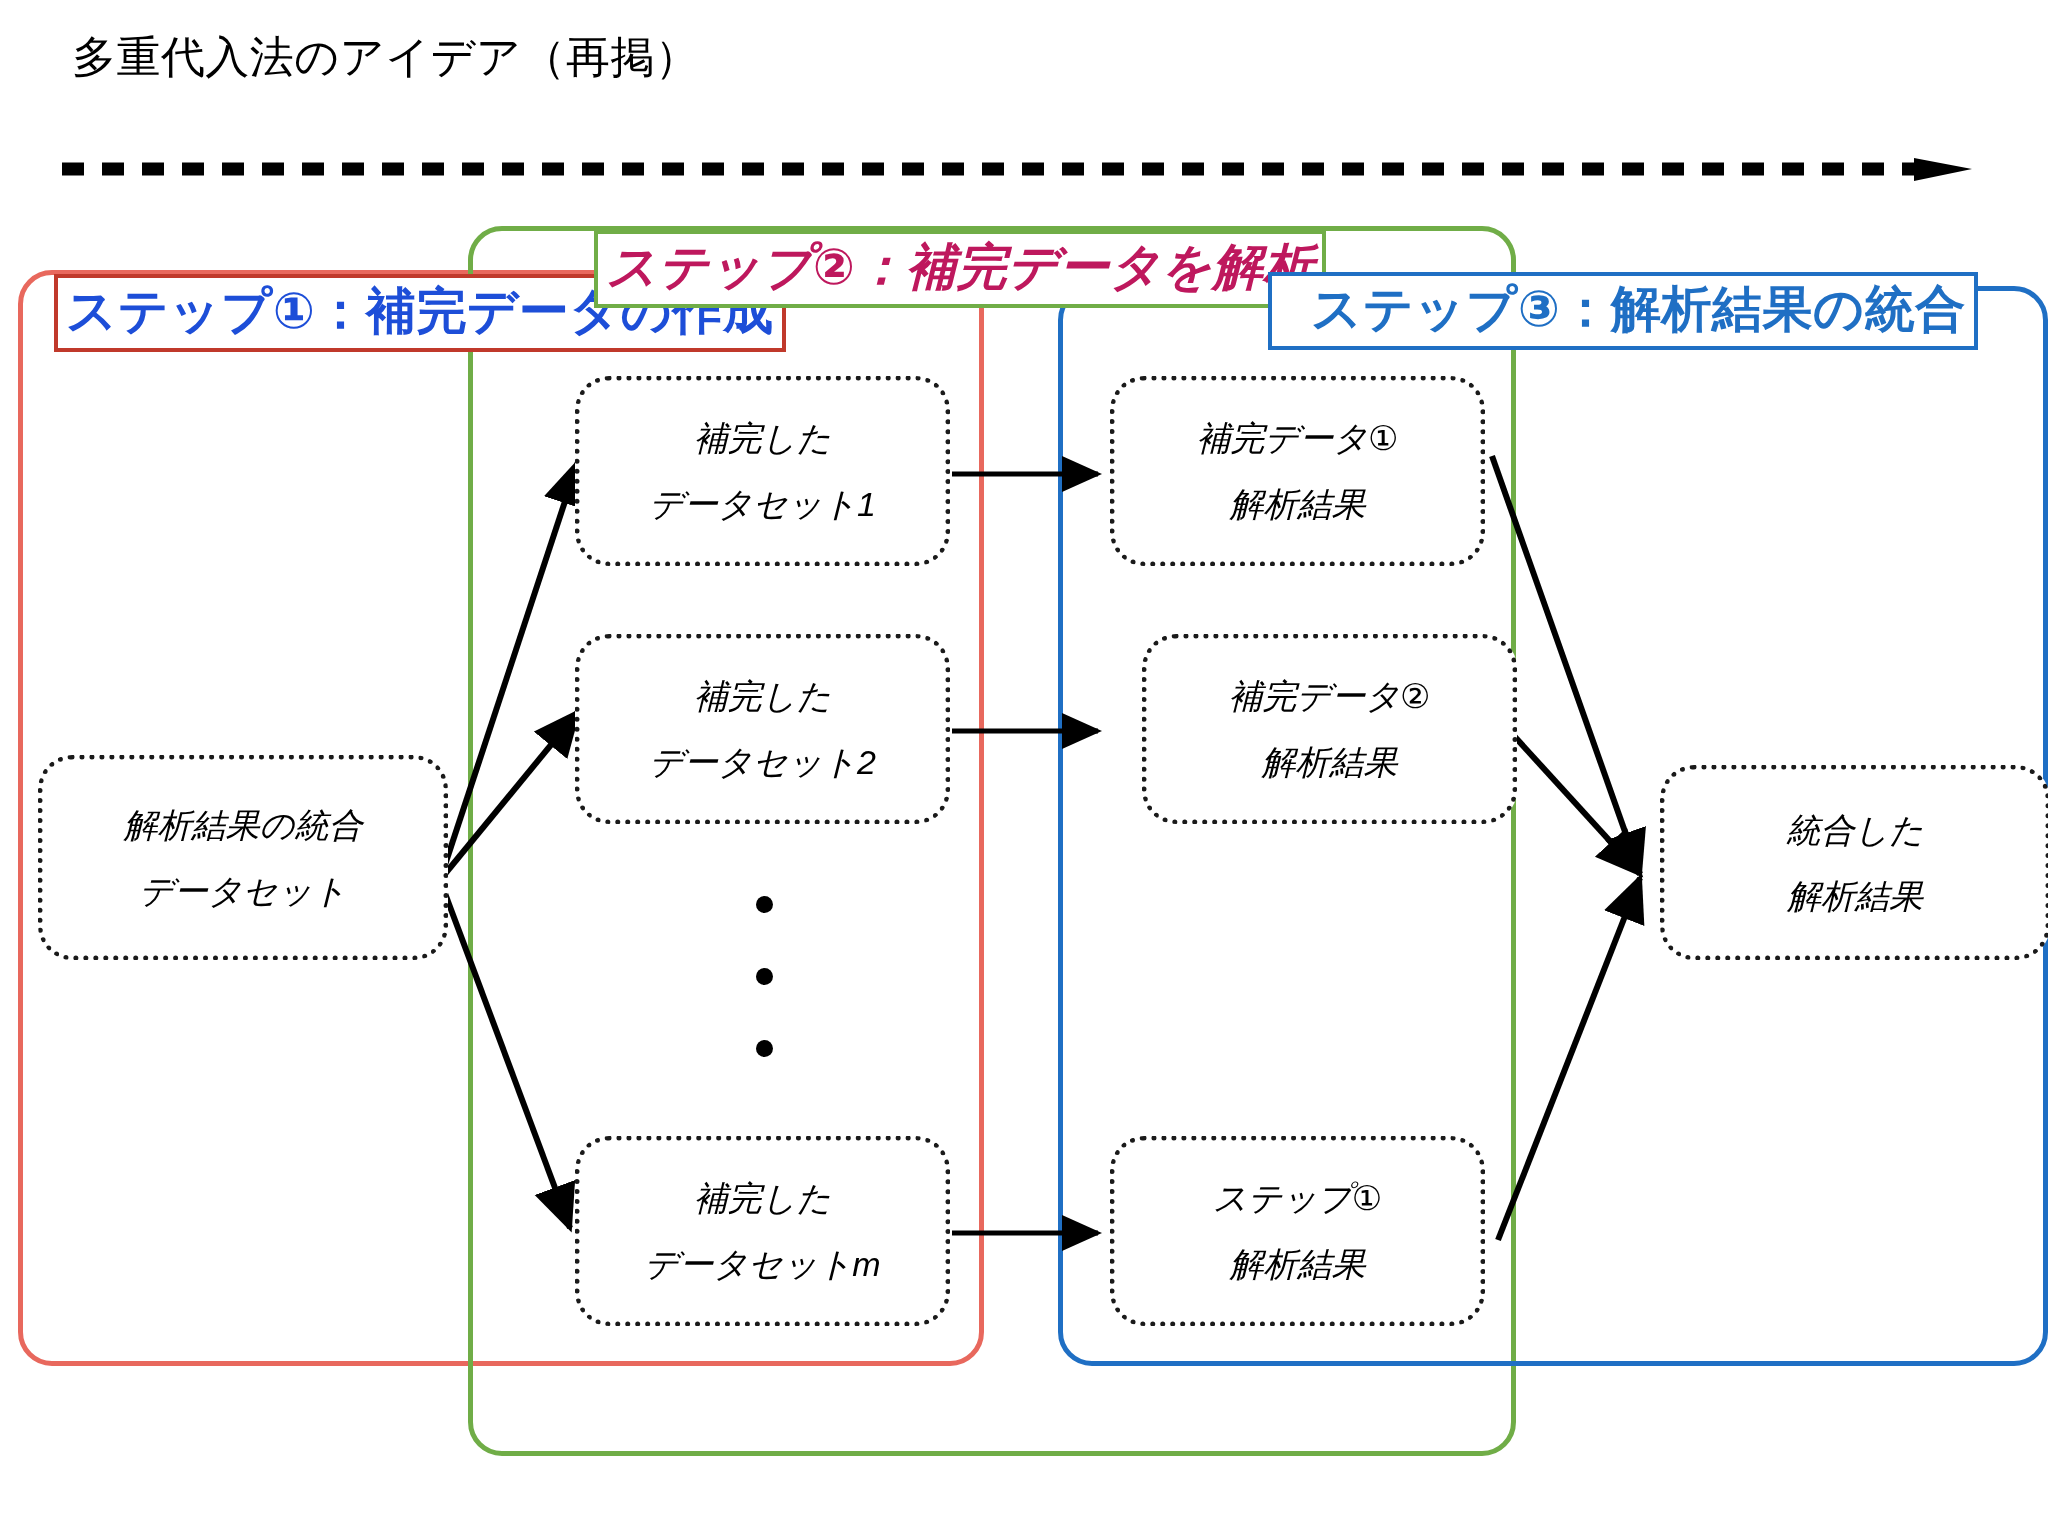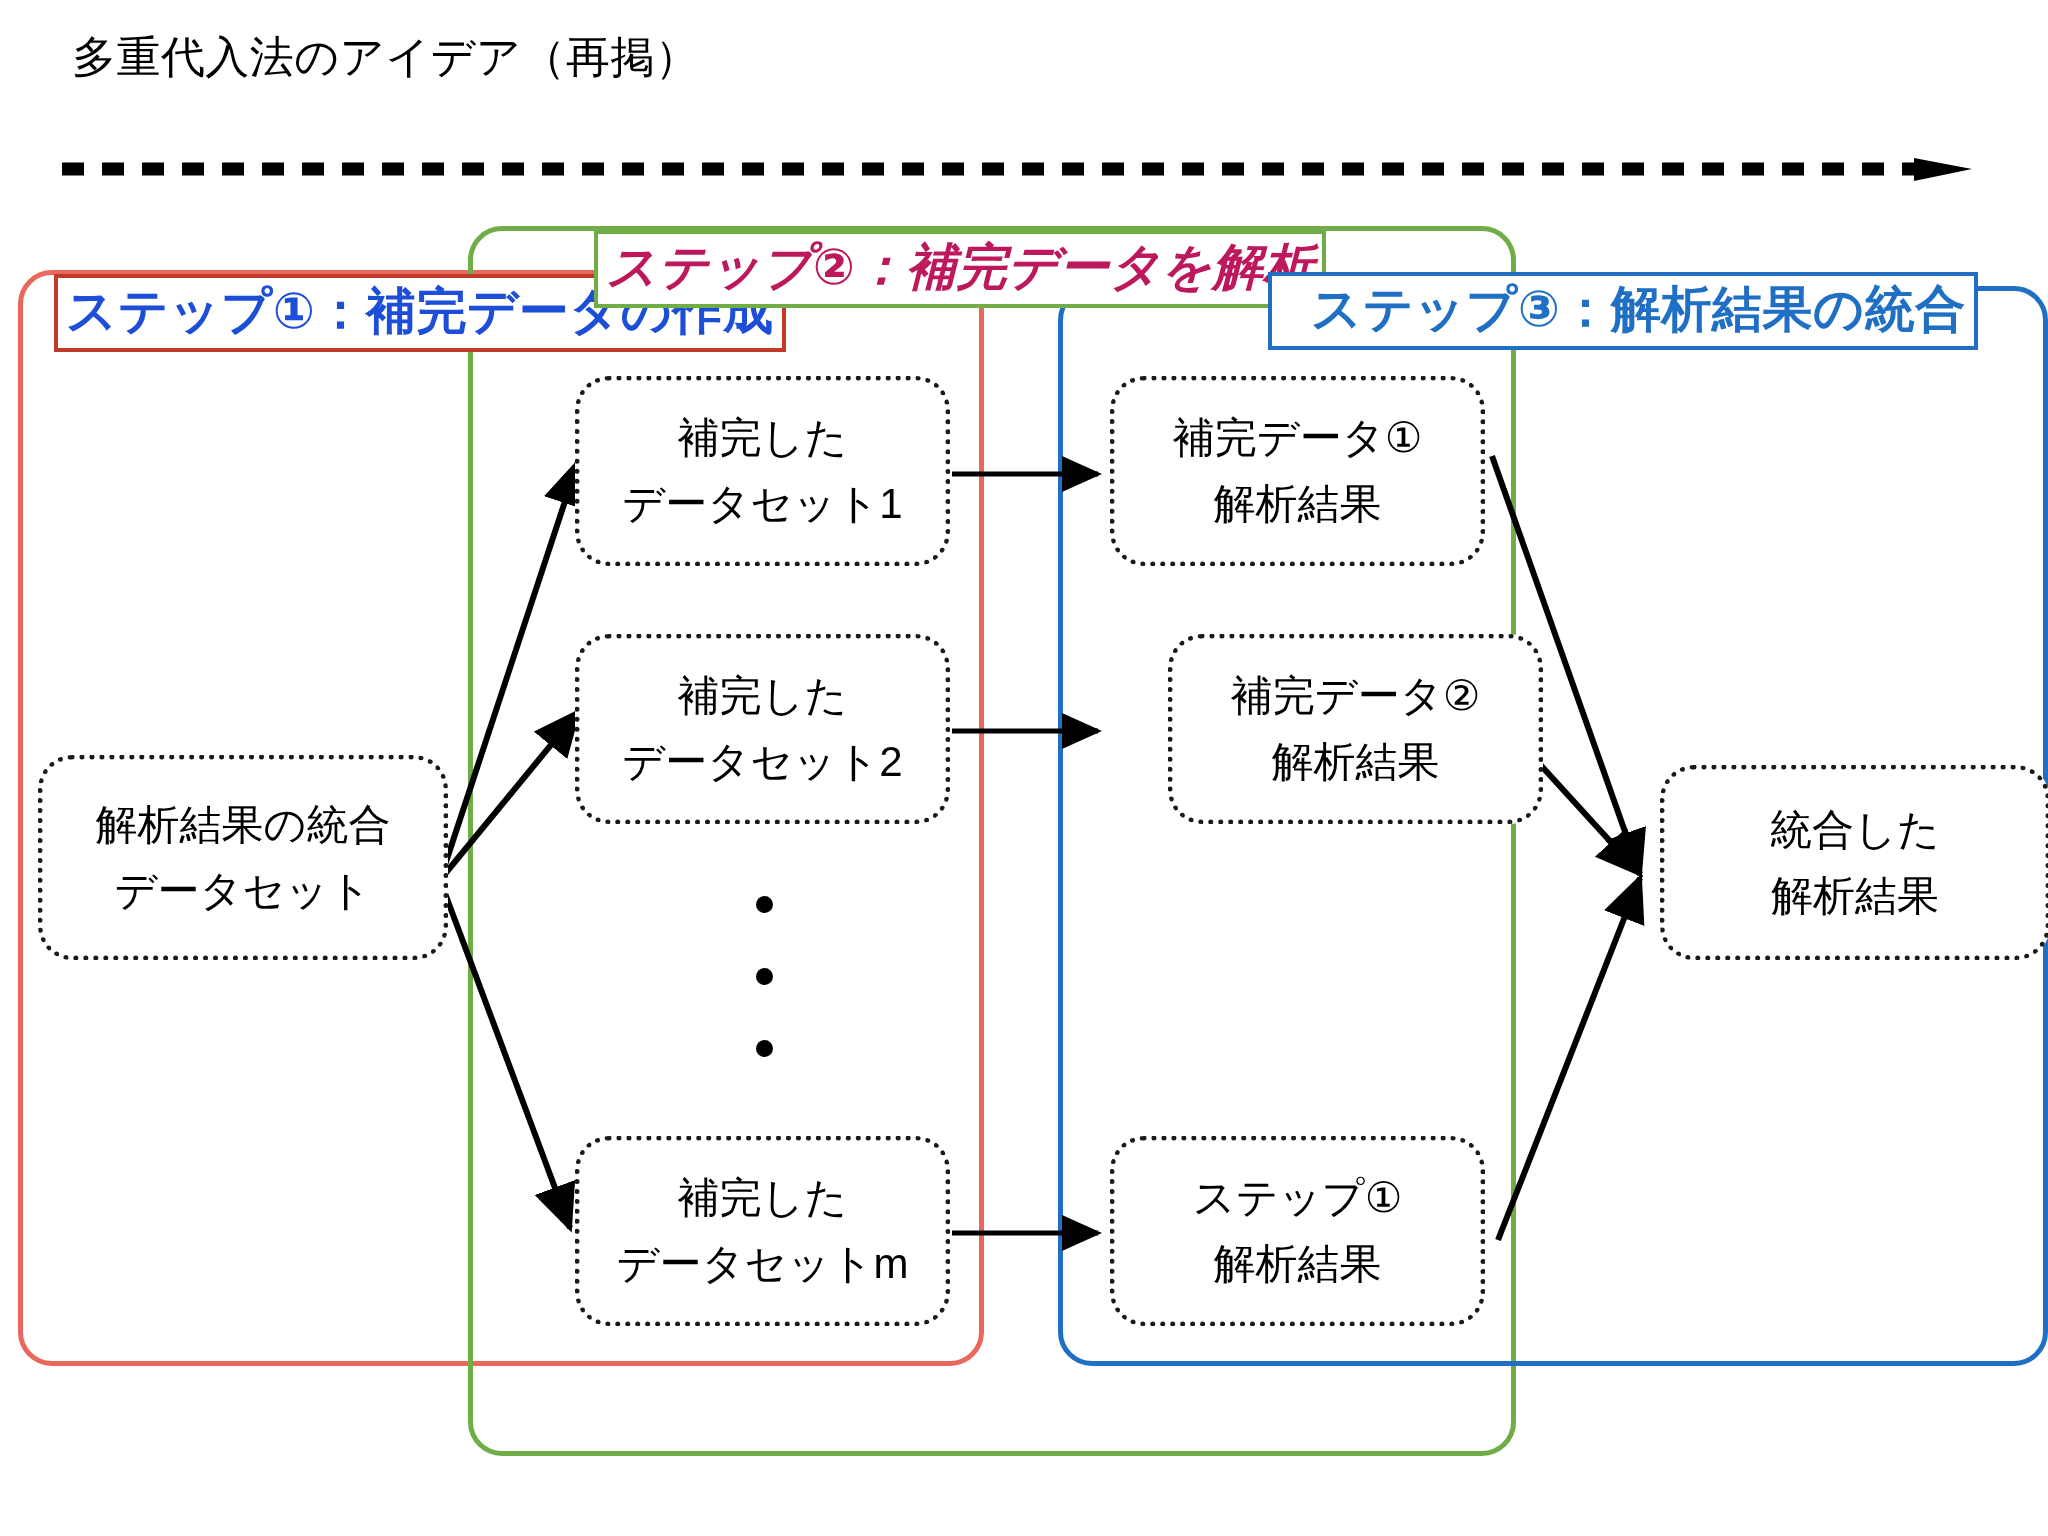--- a/index.html
+++ b/index.html
@@ -70,23 +70,24 @@
     position: absolute;
     border: 5px dotted #1a1a1a;
     border-radius: 34px;
     background: #ffffff;
     box-sizing: border-box;
     display: flex;
     flex-direction: column;
     align-items: center;
     justify-content: center;
     color: #000000;
-    font-size: 42px;
+    font-size: 34px;
     line-height: 66px;
     text-align: center;
+    font-style: italic;
   }
   .node .ln { display: block; white-space: nowrap; }
 
   
   .vdot {
     position: absolute;
     width: 17px;
     height: 17px;
     background: #000000;
     border-radius: 50%;
@@ -176,21 +177,21 @@
   <div class="node" style="left:575px; top:1136px; width:375px; height:190px;">
     <span class="ln">補完した</span>
     <span class="ln">データセットm</span>
   </div>
 
   <div class="node" style="left:1110px; top:376px; width:375px; height:190px;">
     <span class="ln">補完データ①</span>
     <span class="ln">解析結果</span>
   </div>
 
-  <div class="node" style="left:1168px; top:634px; width:375px; height:190px;">
+  <div class="node" style="left:1142px; top:634px; width:375px; height:190px;">
     <span class="ln">補完データ②</span>
     <span class="ln">解析結果</span>
   </div>
 
   <div class="node" style="left:1110px; top:1136px; width:375px; height:190px;">
     <span class="ln">ステップ①</span>
     <span class="ln">解析結果</span>
   </div>
 
   <div class="node" style="left:1660px; top:765px; width:390px; height:195px;">

